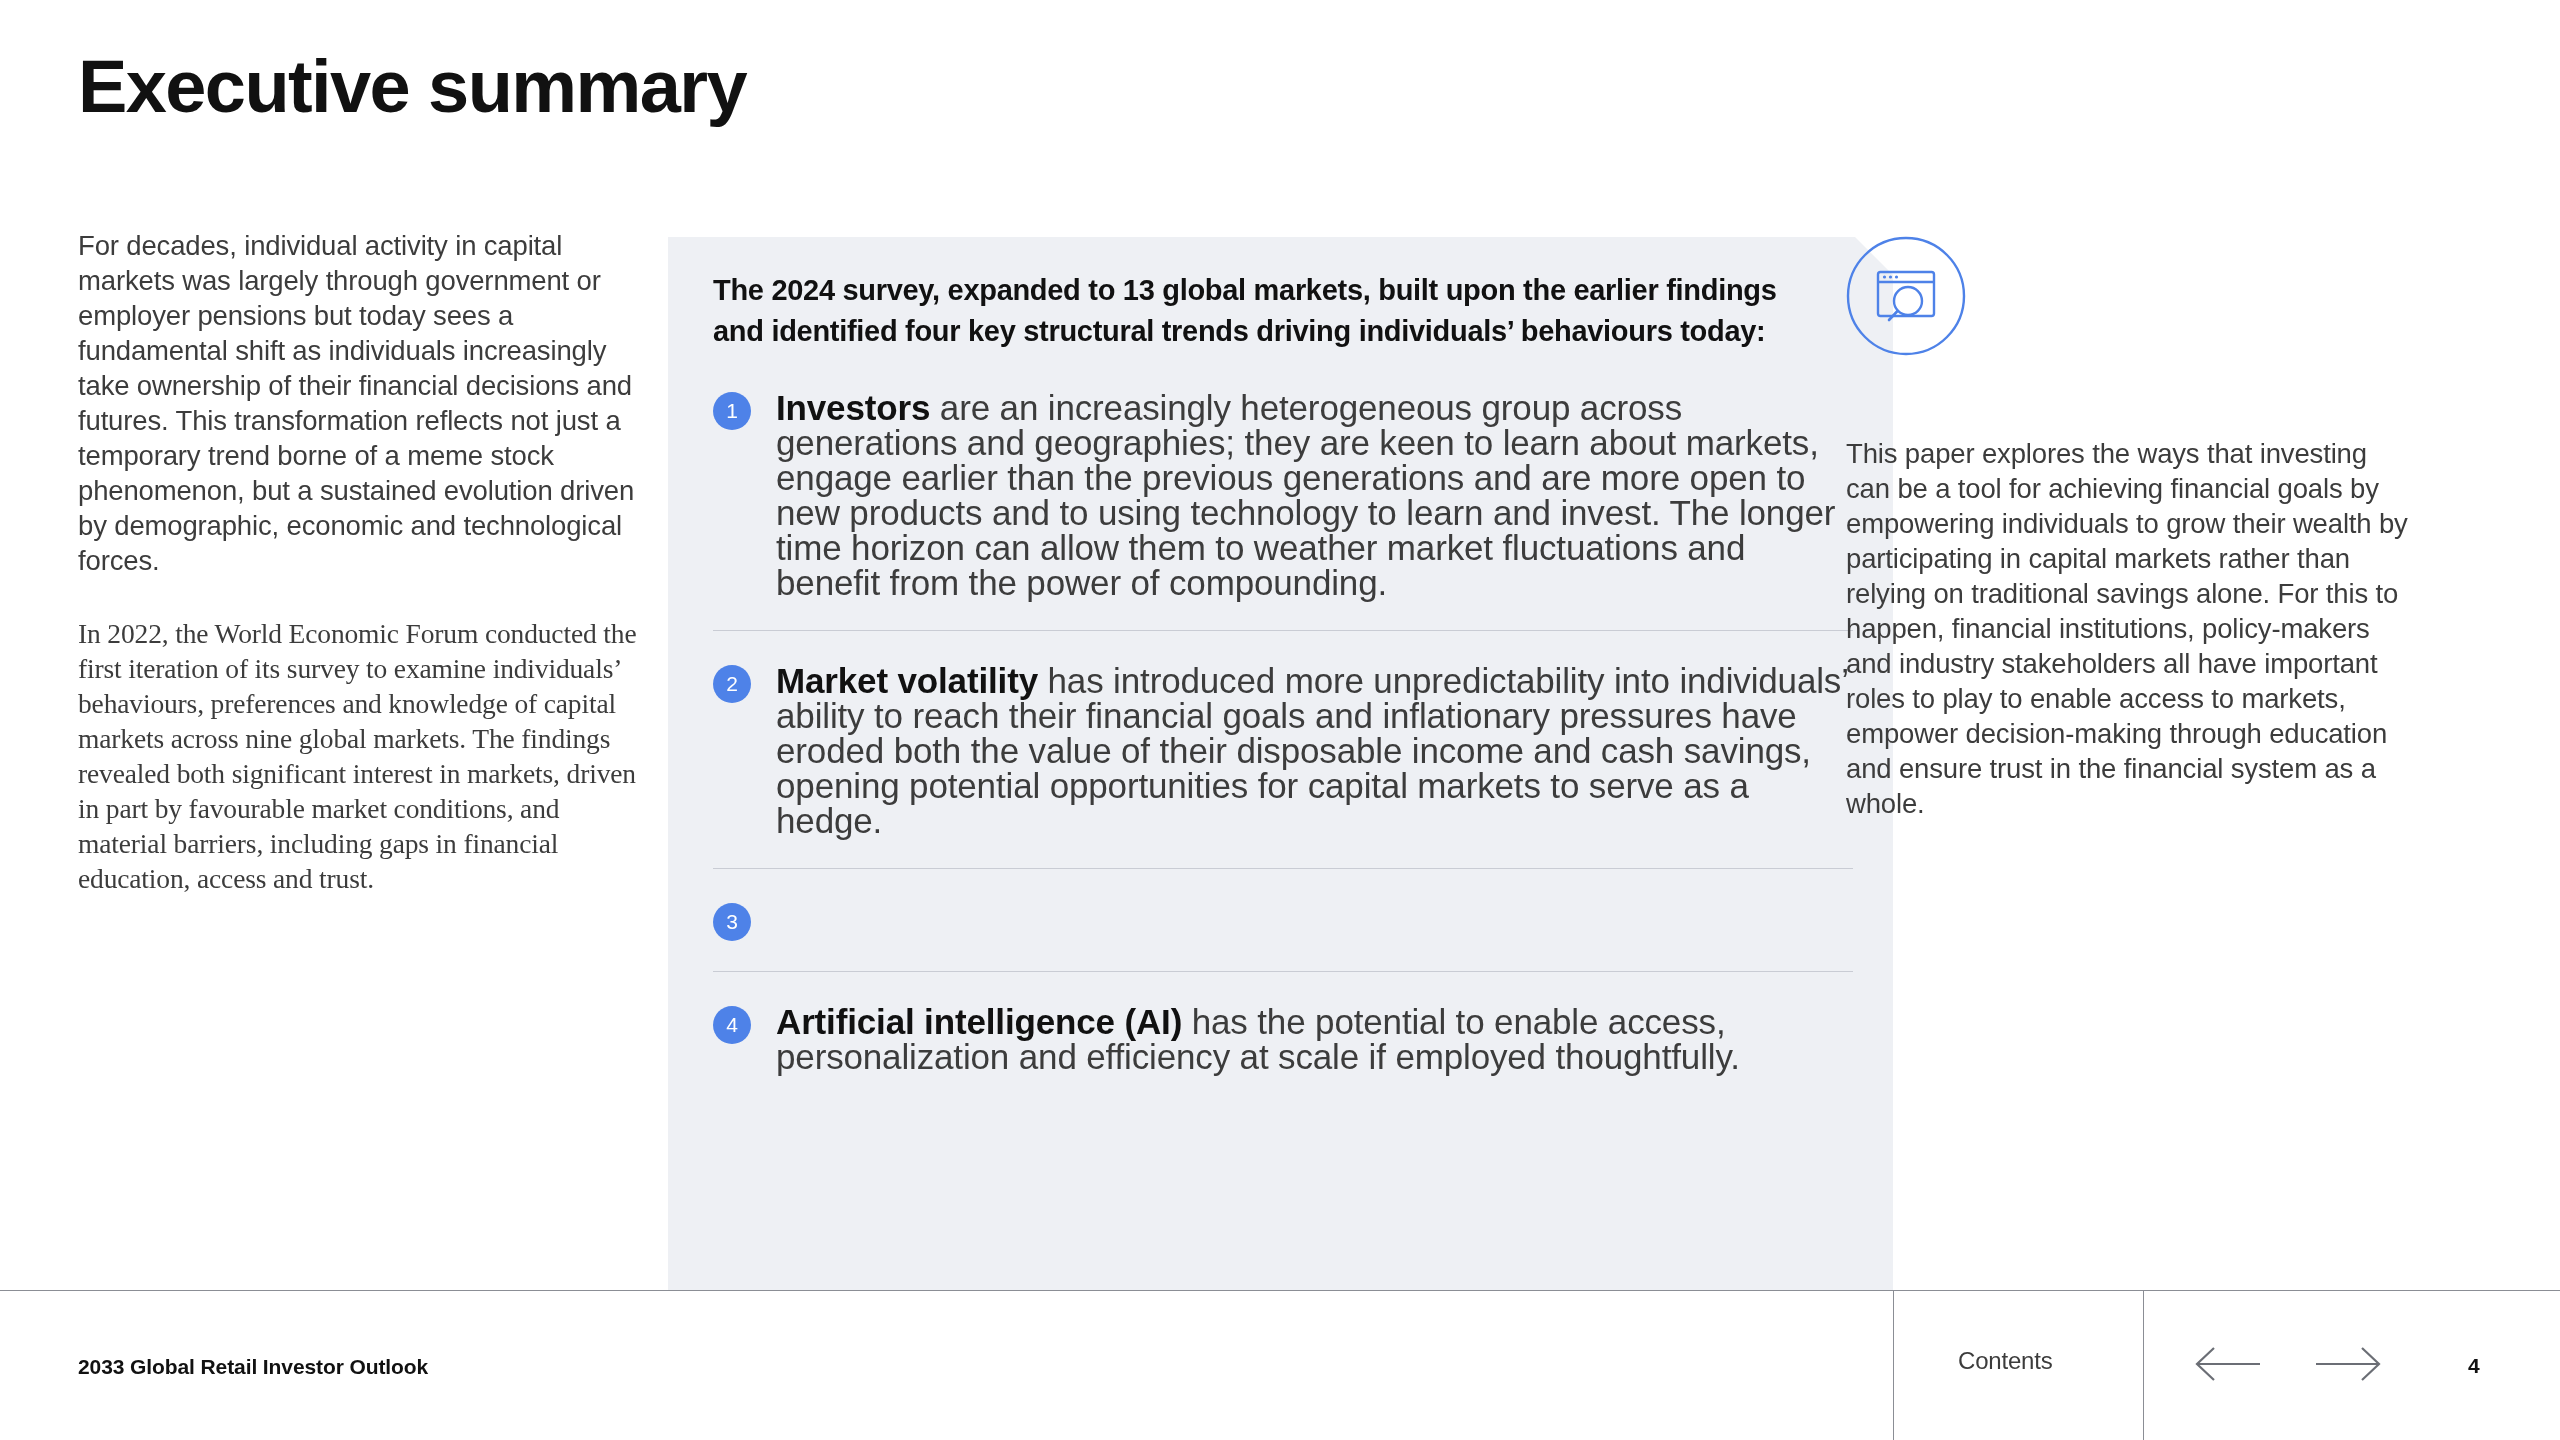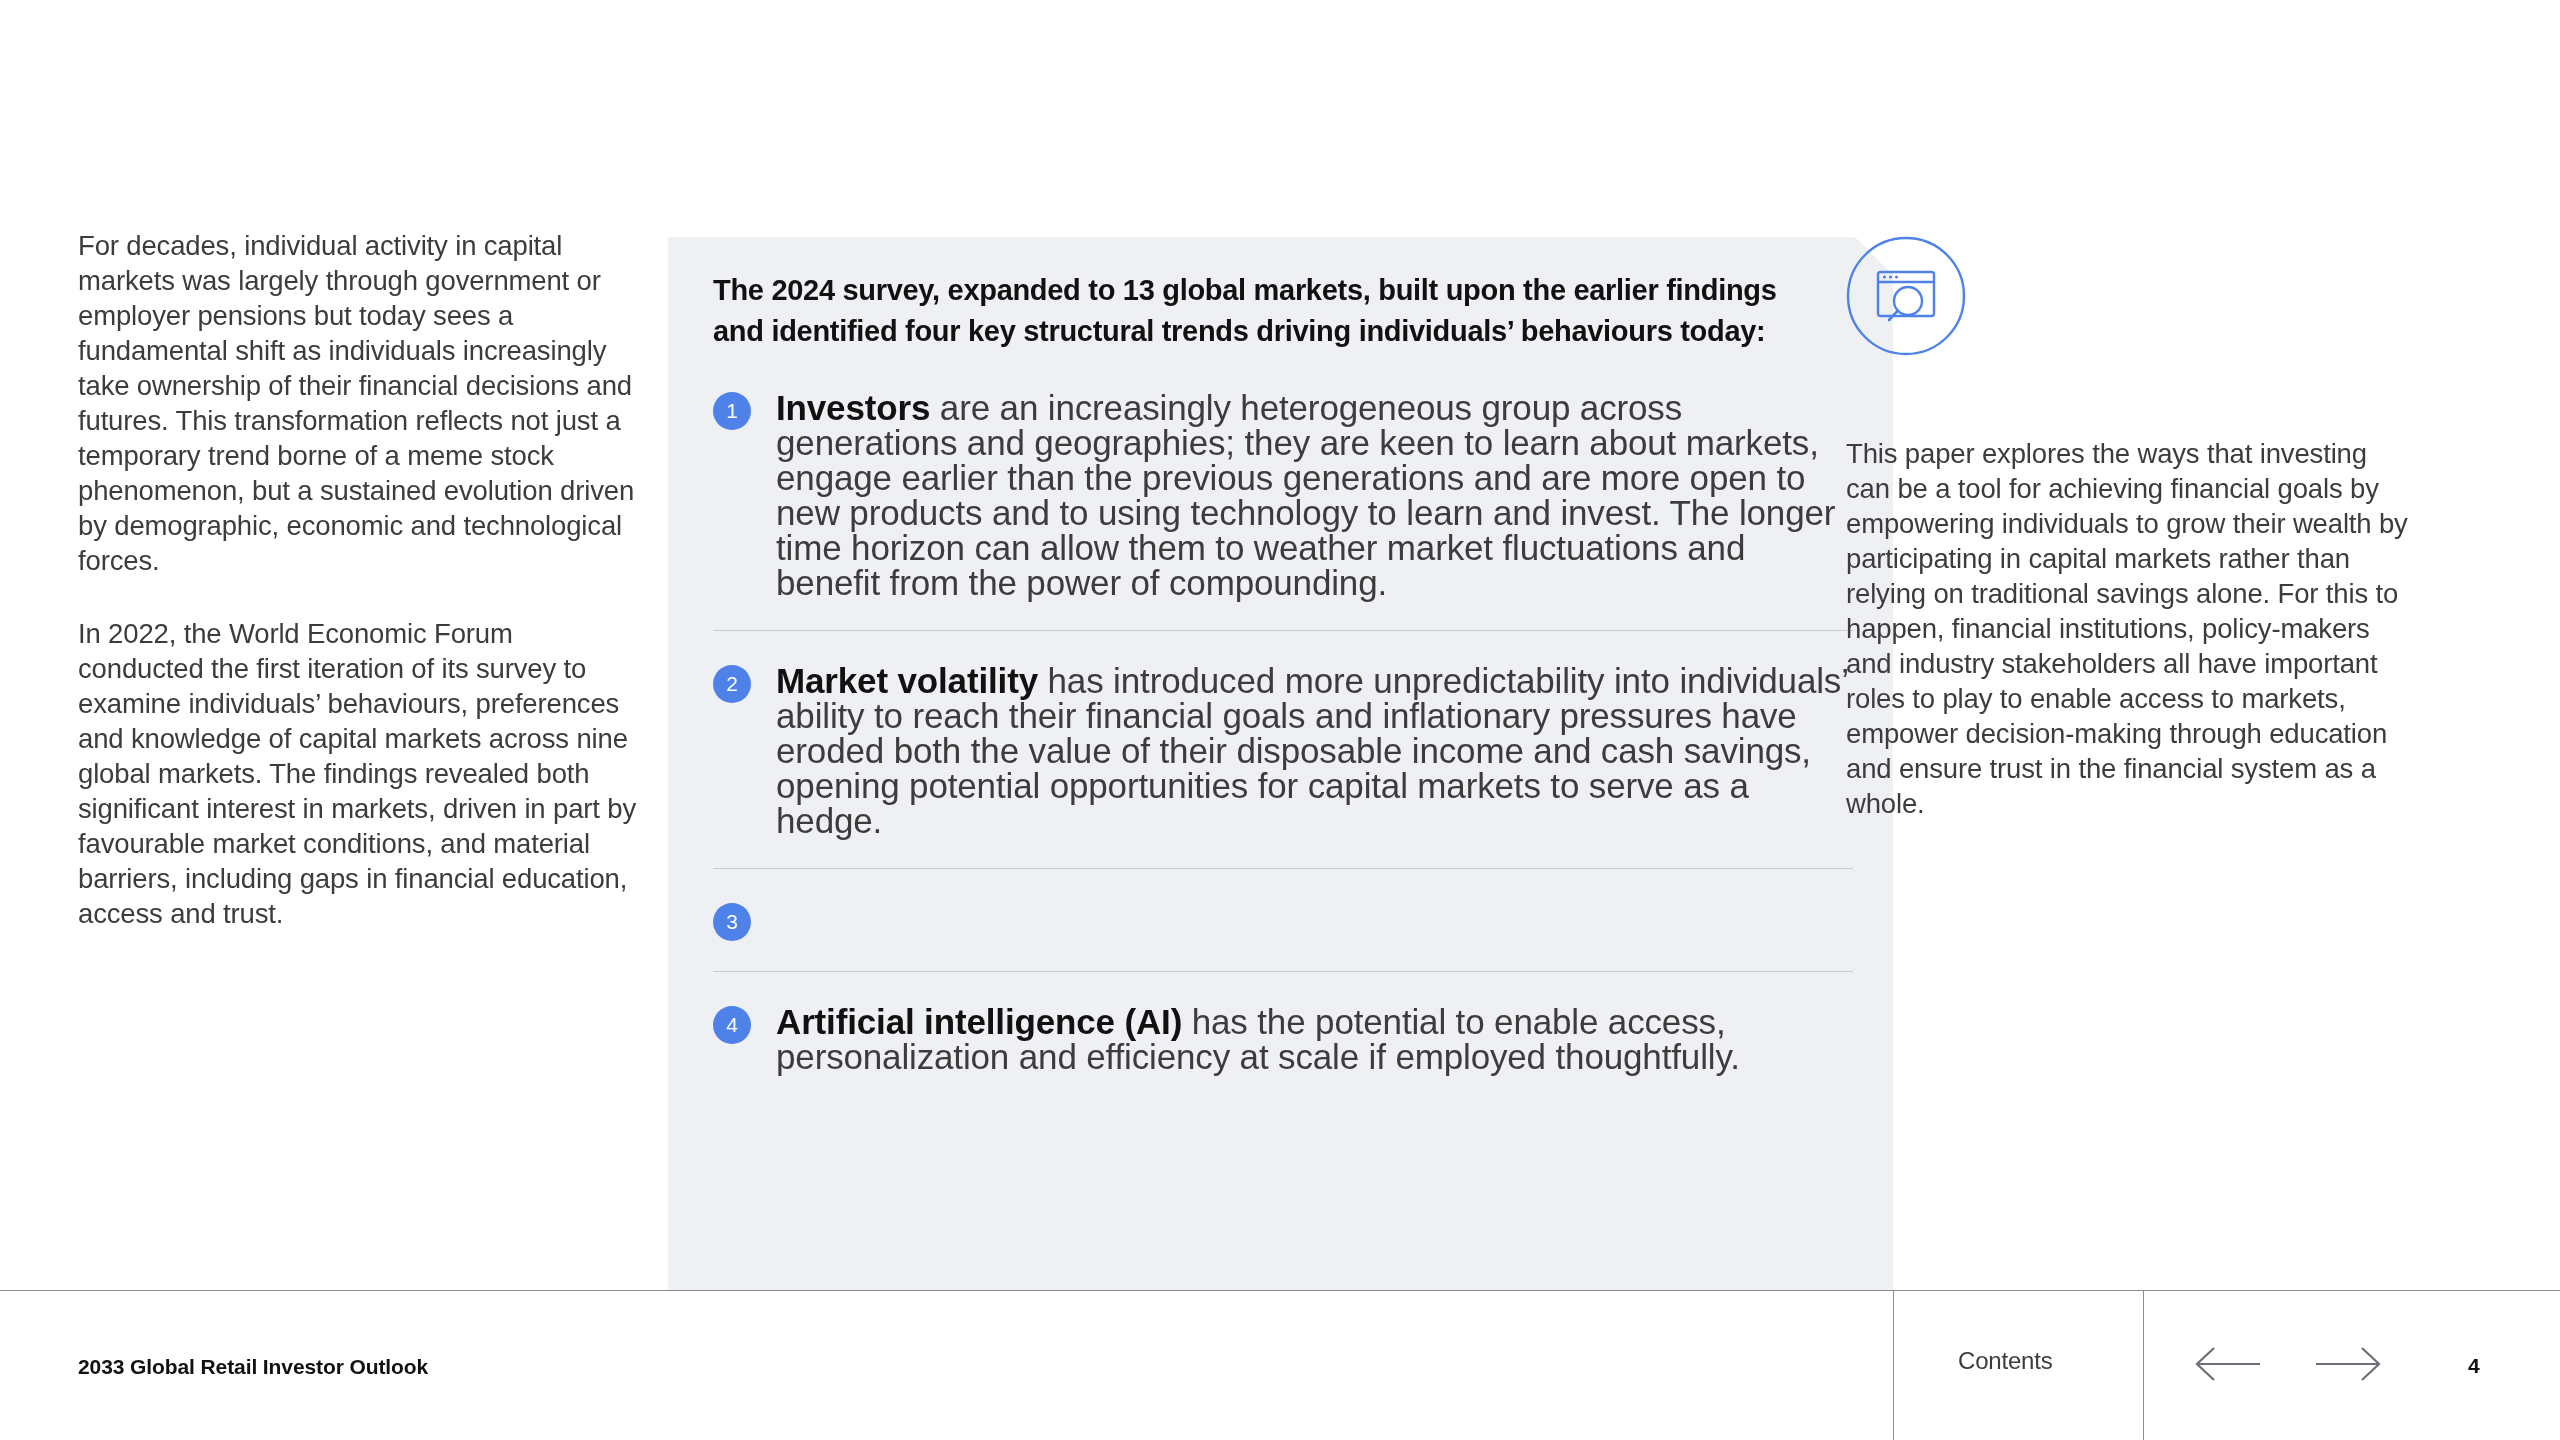--- a/index.html
+++ b/index.html
@@ -39,21 +39,21 @@
     left: 78px;
     top: 228px;
     width: 560px;
   }
   .body-para {
     font-size: 27.5px;
     line-height: 35px;
     color: #3c3c3c;
     letter-spacing: -0.15px;
   }
-  .body-para + .body-para { margin-top: 38px; }
+  .body-para + .body-para { margin-top: 38px; font-family: Liberation Serif, serif; }
 
   
   #trends-panel {
     position: absolute;
     left: 668px;
     top: 237px;
     width: 1225px;
     height: 1054px;
     background: #eef0f4;
     clip-path: polygon(0 0, calc(100% - 38px) 0, 100% 38px, 100% 100%, 0 100%);
@@ -175,20 +175,21 @@
     font-size: 21px;
     font-weight: 700;
     color: #111111;
   }
 </style>
 </head>
 <body>
 
 <div id="page">
 
+  <h1 id="page-title">Executive summary</h1>
 
   <div id="left-column">
     <p class="body-para">For decades, individual activity in capital markets was largely through government or employer pensions but today sees a fundamental shift as individuals increasingly take ownership of their financial decisions and futures. This transformation reflects not just a temporary trend borne of a meme stock phenomenon, but a sustained evolution driven by demographic, economic and technological forces.</p>
     <p class="body-para">In 2022, the World Economic Forum conducted the first iteration of its survey to examine individuals’ behaviours, preferences and knowledge of capital markets across nine global markets. The findings revealed both significant interest in markets, driven in part by favourable market conditions, and material barriers, including gaps in financial education, access and trust.</p>
   </div>
 
   <div id="trends-panel">
     <div id="panel-heading">The 2024 survey, expanded to 13 global markets, built upon the earlier findings and identified four key structural trends driving individuals’ behaviours today:</div>
 
     <div id="trend-list">

